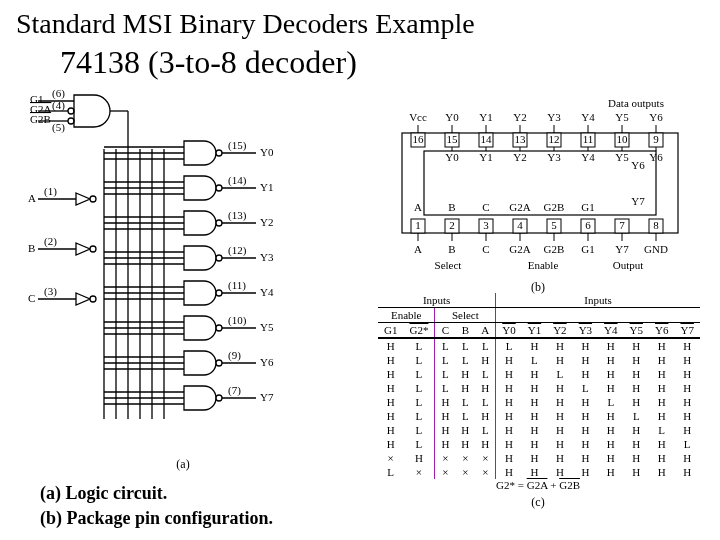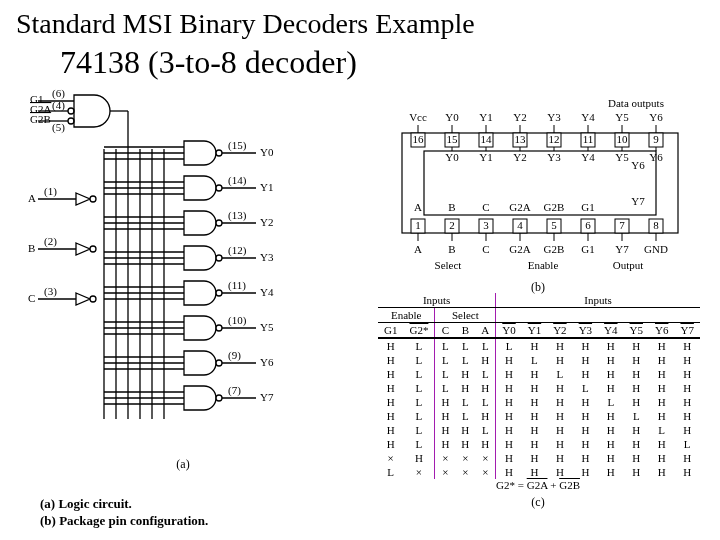--- a/index.html
+++ b/index.html
@@ -3,21 +3,21 @@
 <meta charset="utf-8">
 <style>
   body{margin:0;padding:0;width:720px;height:540px;font-family:"Times New Roman",serif;background:#fff;color:#000;position:relative;overflow:hidden}
   .title{font-size:28px;text-align:left;padding:8px 0 2px 16px}
   .subtitle{font-size:32px;padding:2px 0 8px 60px}
   .stage{position:relative;width:686px;height:420px}
   .panel{position:absolute}
   .panel-a{left:28px;top:0;width:310px;height:380px}
   .panel-b{left:378px;top:8px;width:320px;height:190px}
   .panel-c{left:378px;top:200;width:320px;height:210px;top:200px}
-  .caption{position:absolute;left:40px;bottom:10px;font-size:13px;font-weight:bold;line-height:1.35}
+  .caption{position:absolute;left:40px;bottom:10px;font-size:18px;font-weight:bold;line-height:1.35}
   .small{font-size:11px}
   .pinlabel{font-size:11px;text-anchor:middle}
   table.func{border-collapse:collapse;font-size:11px;margin:4px auto 0}
   table.func th,table.func td{padding:1px 6px;text-align:center}
   table.func th{font-weight:normal}
   .hdr{font-weight:bold}
   .sec{border-bottom:1px solid #000}
   .colsep{border-right:1px solid #a21caf}
   .dblline{border-bottom:2px solid #000}
   .note{font-size:11px;text-align:center;margin-top:0}

